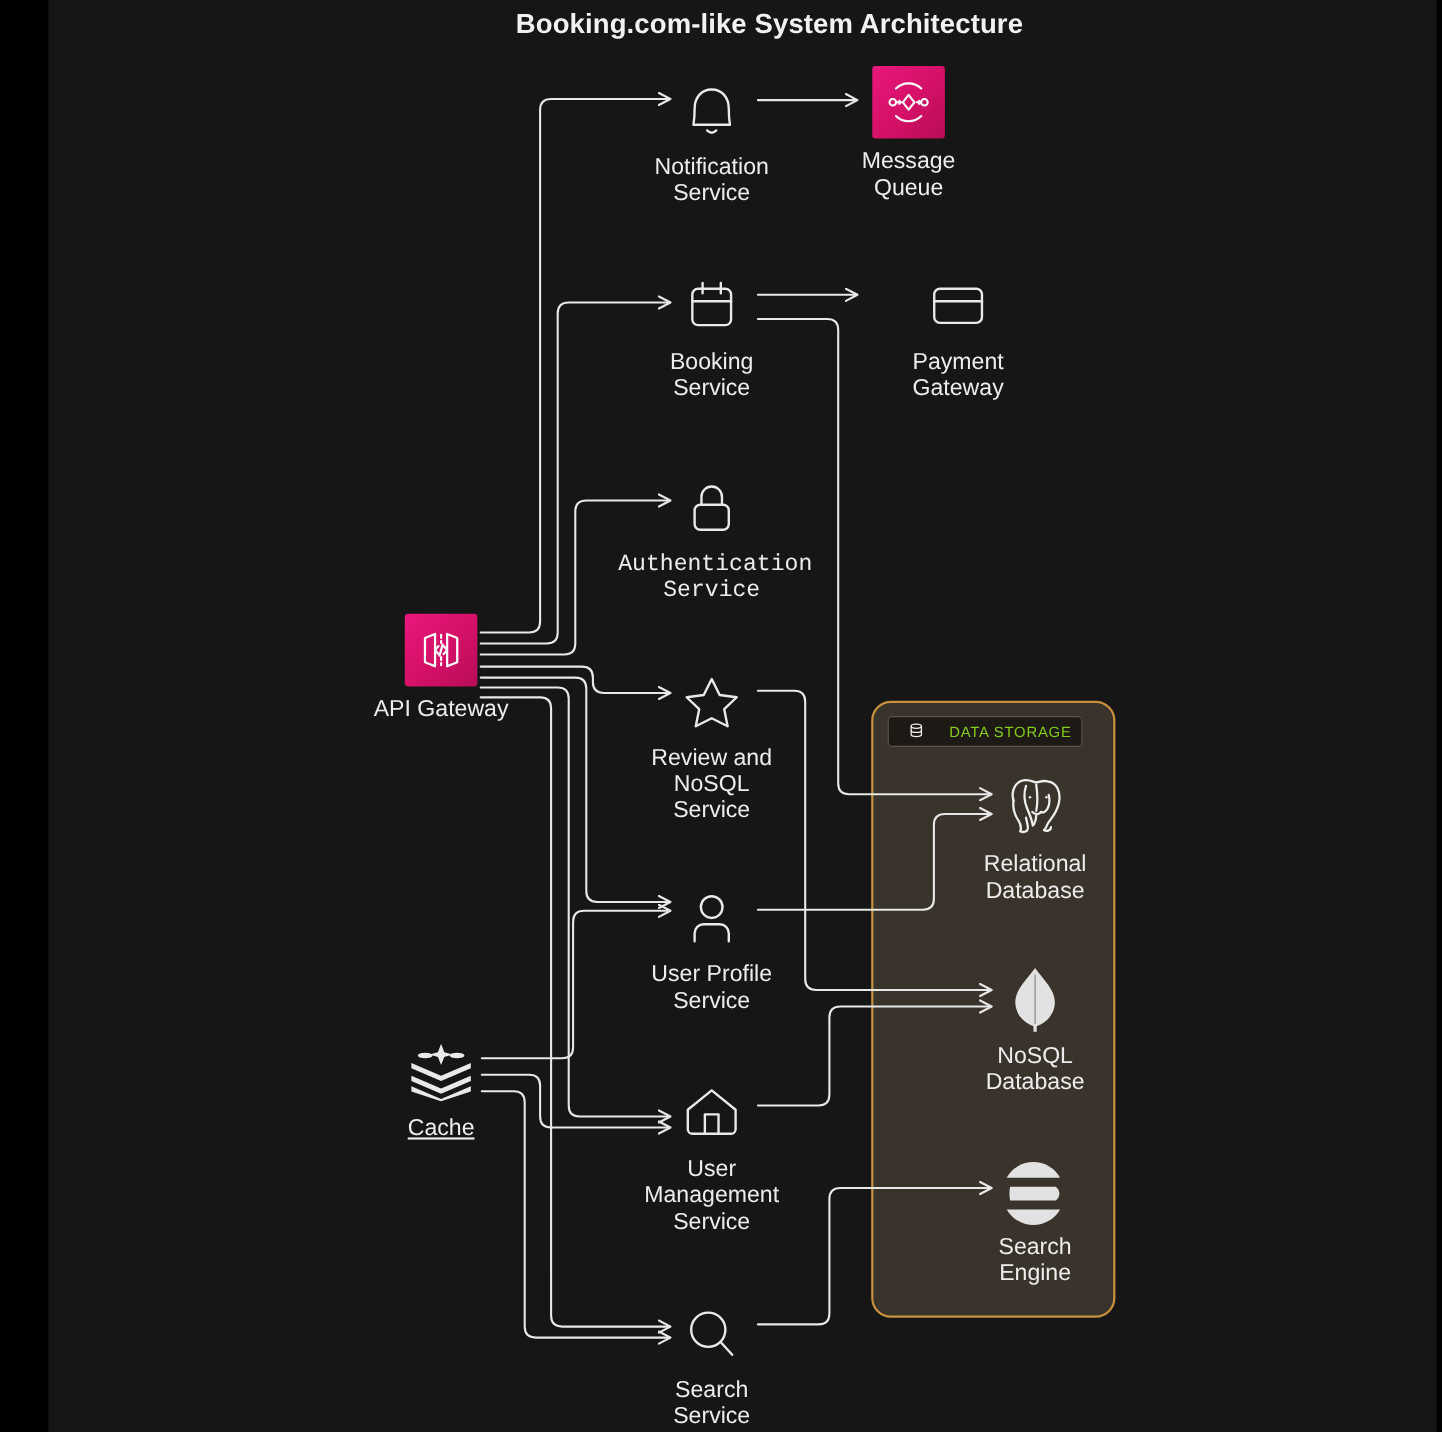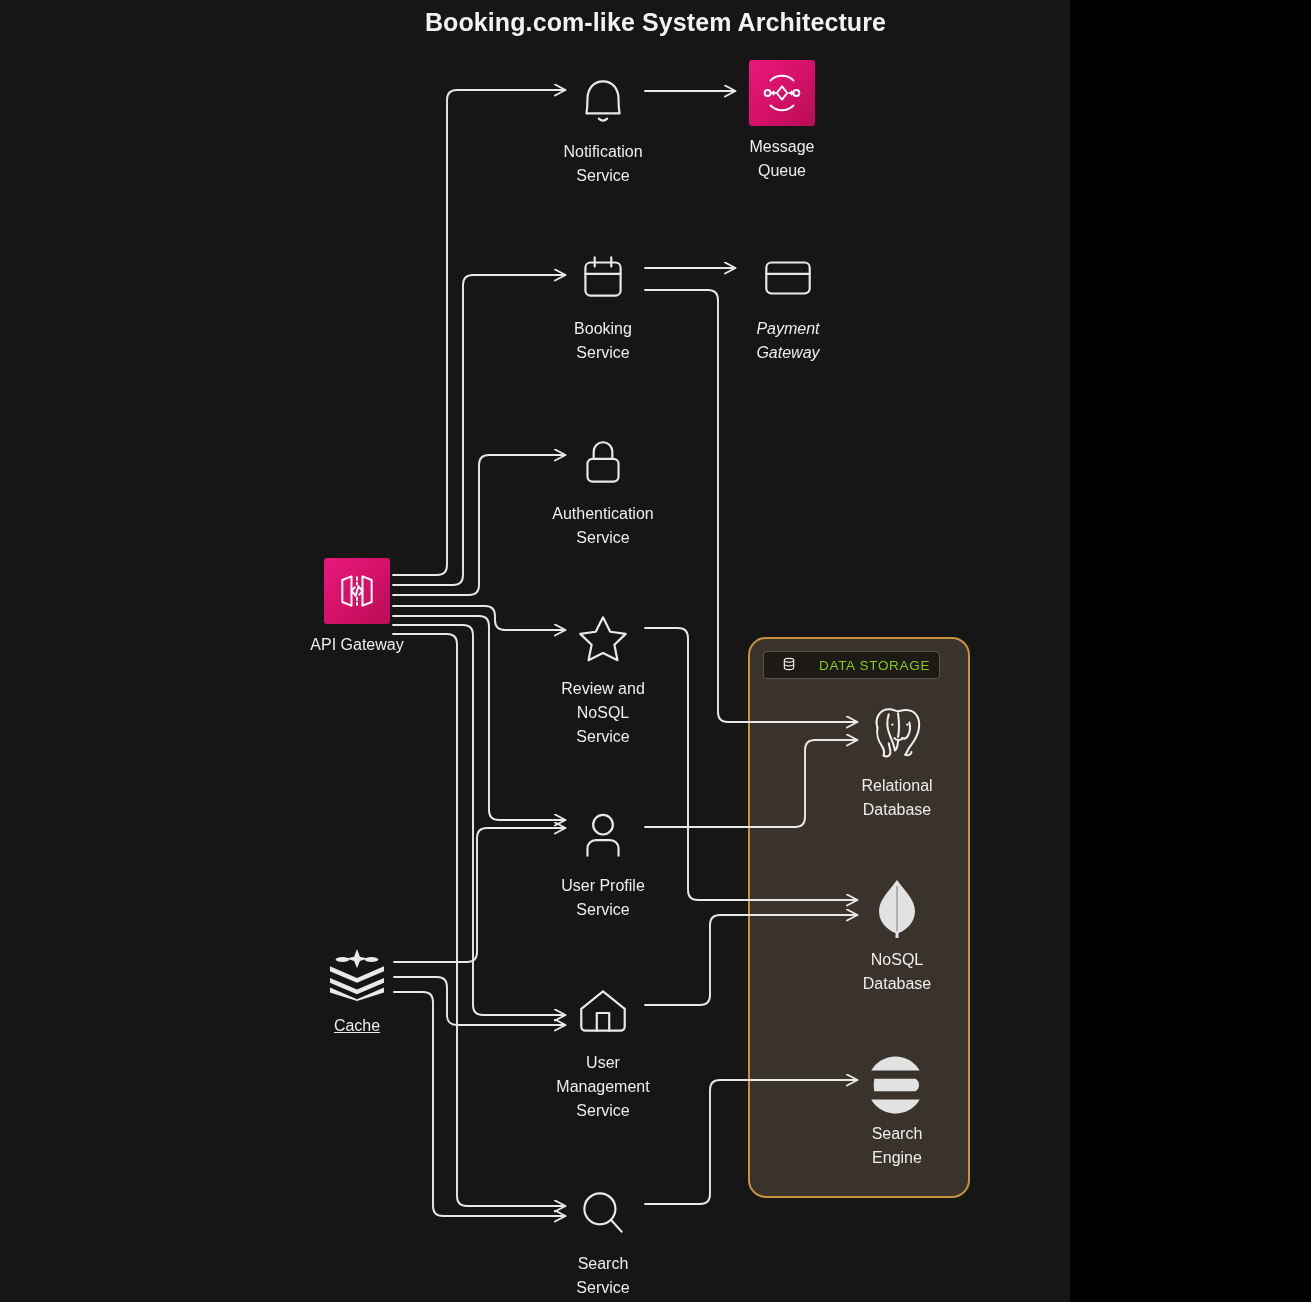--- a/index.html
+++ b/index.html
@@ -5,24 +5,25 @@
   html, body {
     margin: 0;
     padding: 0;
     background: #000;
   }
   body {
     font-family: "Liberation Sans", sans-serif;
   }
   #canvas {
     position: relative;
-    width: 1070px;
+    width: 1262px;
     height: 1302px;
     background: #161616;
     overflow: hidden;
+    margin-left: 44px;
   }
   #edges {
     position: absolute;
     left: 0; top: 0;
     width: 1311px;
     height: 1302px;
     pointer-events: none;
   }
   #title {
     position: absolute;
@@ -42,21 +43,21 @@
     text-align: center;
     color: #e9e9e9;
   }
   .node .glyph {
     height: 70px;
     display: flex;
     align-items: center;
     justify-content: center;
   }
   .node .lbl {
-    font-size: 16px;
+    font-size: 21px;
     line-height: 24px;
     color: #ededed;
     margin-top: 4px;
     white-space: pre-line;
   }
   .tile {
     width: 66px;
     height: 66px;
     border-radius: 3px;
     display: flex;
@@ -222,32 +223,32 @@
       <svg width="58" height="58" viewBox="0 0 56 56" fill="none" stroke="#e9e9e9" stroke-width="2.1" stroke-linecap="round" stroke-linejoin="round">
         <rect x="11" y="13" width="34" height="32" rx="5"></rect>
         <path d="M11 24 H45"></path>
         <path d="M20 8 V17 M36 8 V17"></path>
       </svg>
     </div>
     <div class="lbl">Booking
 Service</div>
   </div>
 
-  <div class="node" style="left:788px; top:243px;font-style:italic;">
+  <div class="node" style="left:827px; top:243px;">
     <div class="glyph">
       <svg width="62" height="58" viewBox="0 0 60 56" fill="none" stroke="#e9e9e9" stroke-width="2.1" stroke-linecap="round" stroke-linejoin="round">
         <rect x="9" y="13" width="42" height="30" rx="5"></rect>
         <path d="M9 24 H51"></path>
       </svg>
     </div>
     <div class="lbl">Payment
 Gateway</div>
   </div>
 
-  <div class="node" style="left:603px; top:428px;">
+  <div class="node" style="left:603px; top:428px;font-family:Liberation Mono, monospace;">
     <div class="glyph">
       <svg width="58" height="58" viewBox="0 0 56 56" fill="none" stroke="#e9e9e9" stroke-width="2.1" stroke-linecap="round" stroke-linejoin="round">
         <rect x="13" y="24" width="30" height="22" rx="5"></rect>
         <path d="M19 24 V17 A9 9 0 0 1 37 17 V24"></path>
       </svg>
     </div>
     <div class="lbl">Authentication
 Service</div>
   </div>
 

